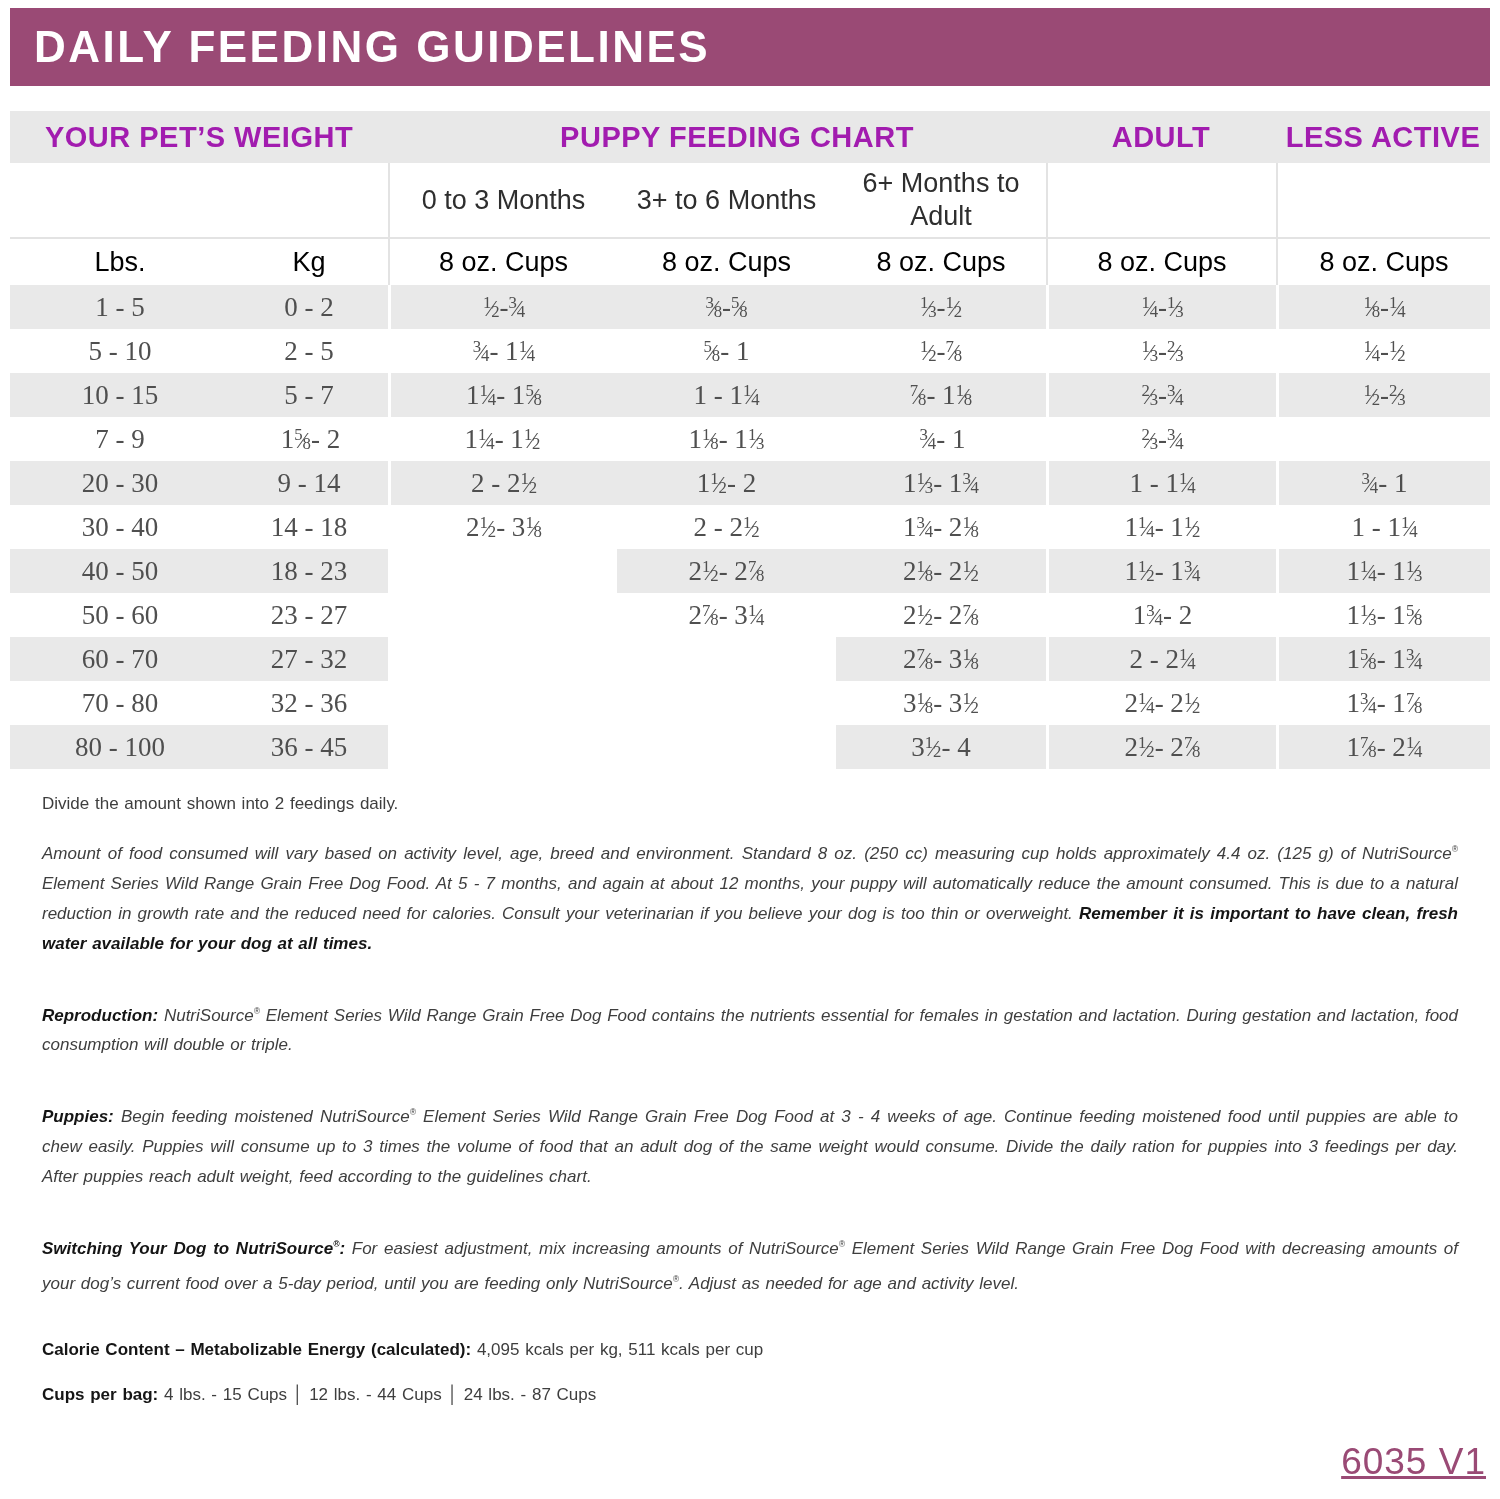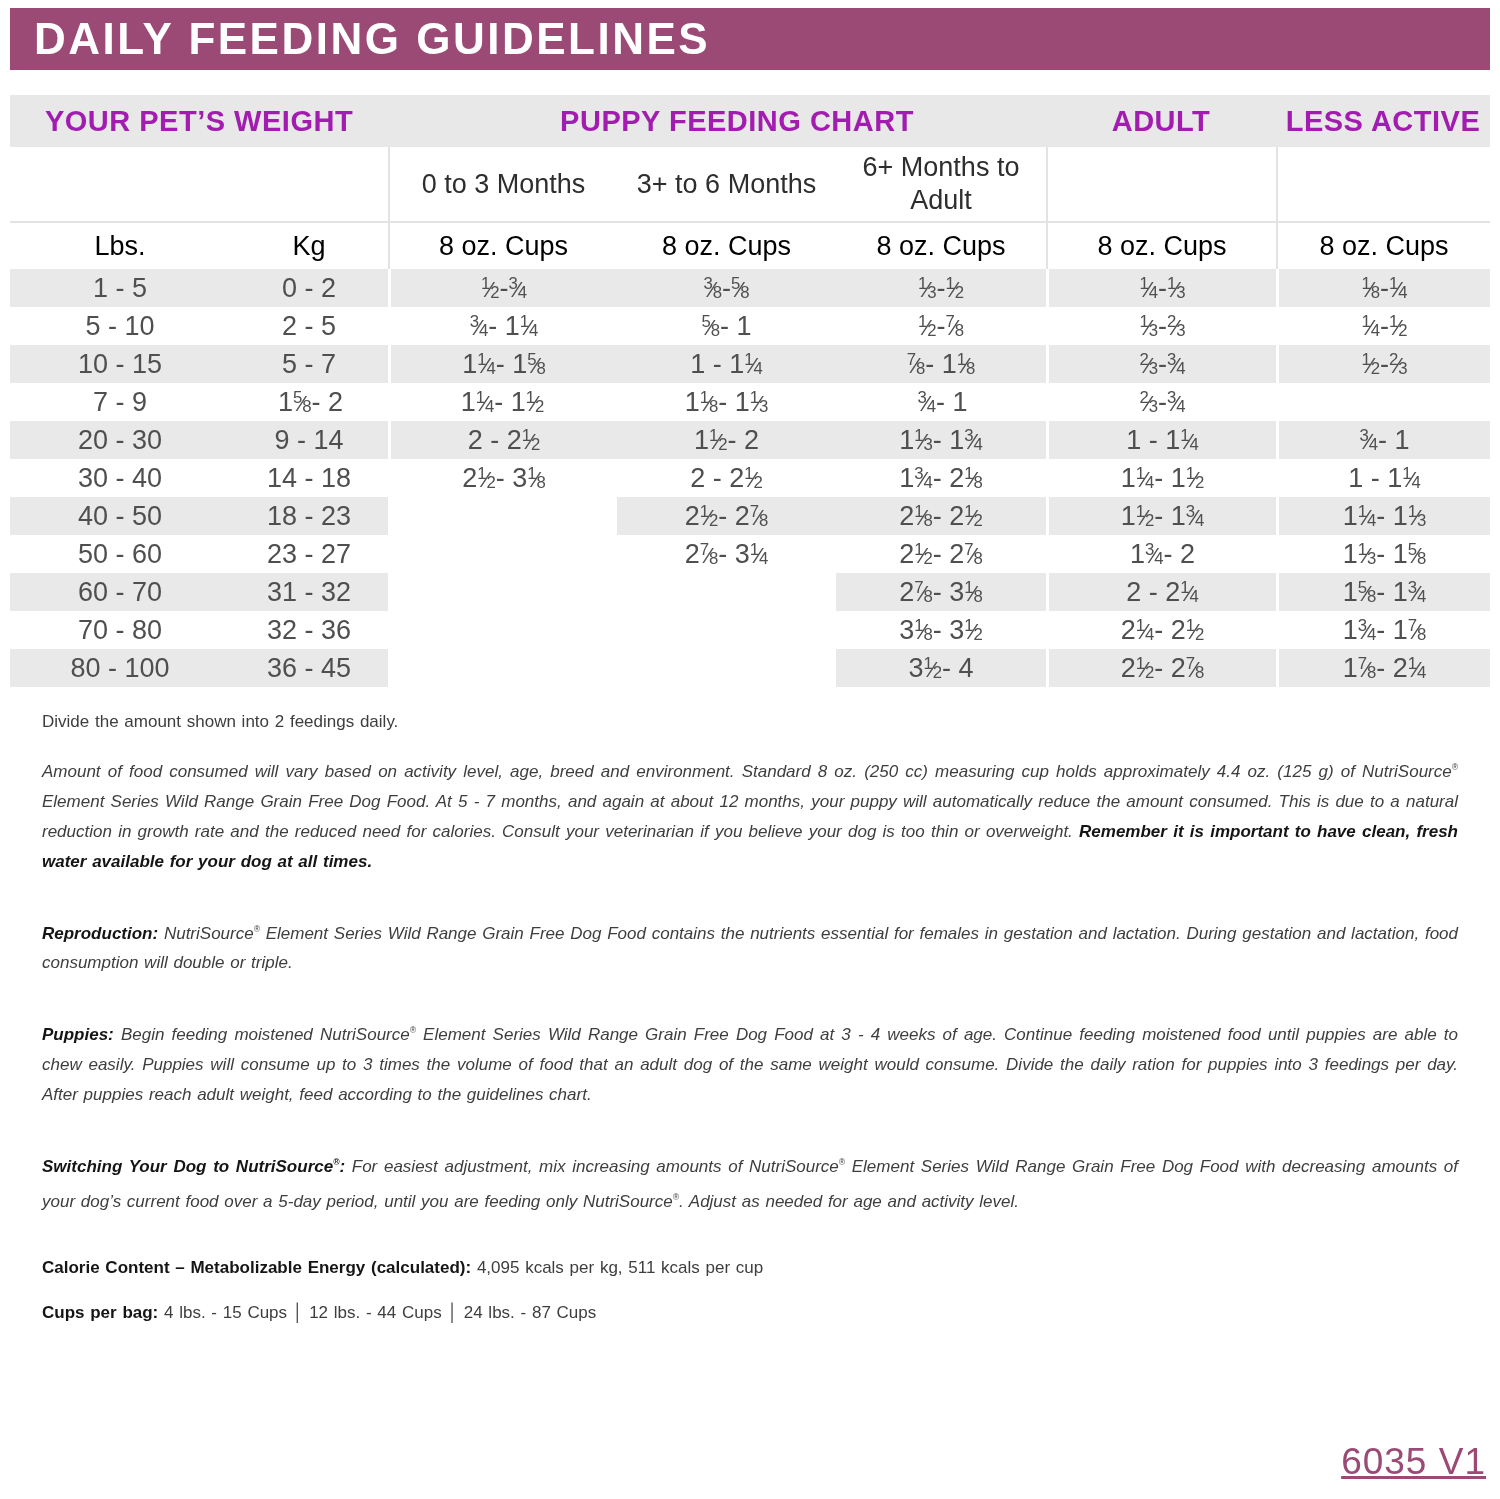--- a/index.html
+++ b/index.html
@@ -4,21 +4,21 @@
 <style>
   html,body{margin:0;padding:0;}
   body{
     width:1500px;height:1499px;position:relative;overflow:hidden;
     background:#ffffff;
     font-family:"Liberation Sans","DejaVu Sans",sans-serif;
     -webkit-font-smoothing:antialiased;
   }
   
   .titlebar{
-    margin:8px 10px 0 10px;height:62px;background:#9a4a75;
+    margin:8px 10px 0 10px;height:78px;background:#9a4a75;
     display:flex;align-items:center;
   }
   .titlebar .title{
     color:#ffffff;font-size:44px;font-weight:800;letter-spacing:2.5px;
     padding-left:24px;white-space:nowrap;
   }
   
   .tbl{margin:25px 10px 0 10px;}
   .grouprow{
     display:grid;grid-template-columns:378px 658px 230px 214px;
@@ -30,21 +30,21 @@
   }
   .grouprow .gcell.puppy{padding-left:40px;}
   .trow{display:grid;grid-template-columns:220px 158px 229px 219px 210px 230px 214px;}
   .agerow{height:74px;border-bottom:2px solid #e3e3e3;background:#fff;}
   .agerow .cell{font-size:27px;color:#2e2e2e;line-height:1.22;text-align:center;}
   .unitrow{height:46px;background:#fff;}
   .unitrow .cell{font-size:27px;color:#000000;}
   .cell{display:flex;align-items:center;justify-content:center;}
   .agerow .c2,.agerow .c5,.agerow .c6,
   .unitrow .c2,.unitrow .c5,.unitrow .c6{border-left:2px solid #e3e3e3;}
-  .drow{height:38px;}
+  .drow{height:44px;font-family:Liberation Serif, serif;}
   .drow .cell{font-size:27px;color:#4f4f4f;background:var(--bg);}
   .drow.shade{--bg:#e9e9e9;}
   .drow.plain{--bg:#ffffff;}
   .drow .c2,.drow .c5,.drow .c6{border-left:3px solid #ffffff;}
   .drow .cell.empty{background:#ffffff;}
   
   .fr{white-space:nowrap;}
   .fr sup{font-size:62%;vertical-align:0.5em;}
   .fr sub{font-size:62%;vertical-align:-0.08em;}
   .fr .sl{font-size:85%;margin:0 -2px;}
@@ -167,21 +167,21 @@
         <div class="cell c0">50 - 60</div>
         <div class="cell c1">23 - 27</div>
         <div class="cell c2 empty"></div>
         <div class="cell c3">2 <span class="fr"><sup>7</sup><span class="sl">⁄</span><sub>8</sub></span> - 3 <span class="fr"><sup>1</sup><span class="sl">⁄</span><sub>4</sub></span></div>
         <div class="cell c4">2 <span class="fr"><sup>1</sup><span class="sl">⁄</span><sub>2</sub></span> - 2 <span class="fr"><sup>7</sup><span class="sl">⁄</span><sub>8</sub></span></div>
         <div class="cell c5">1 <span class="fr"><sup>3</sup><span class="sl">⁄</span><sub>4</sub></span> - 2</div>
         <div class="cell c6">1 <span class="fr"><sup>1</sup><span class="sl">⁄</span><sub>3</sub></span> - 1 <span class="fr"><sup>5</sup><span class="sl">⁄</span><sub>8</sub></span></div>
       </div>
       <div class="trow drow shade">
         <div class="cell c0">60 - 70</div>
-        <div class="cell c1">31 - 32</div>
+        <div class="cell c1">27 - 32</div>
         <div class="cell c2 empty"></div>
         <div class="cell c3 empty"></div>
         <div class="cell c4">2 <span class="fr"><sup>7</sup><span class="sl">⁄</span><sub>8</sub></span> - 3 <span class="fr"><sup>1</sup><span class="sl">⁄</span><sub>8</sub></span></div>
         <div class="cell c5">2 - 2 <span class="fr"><sup>1</sup><span class="sl">⁄</span><sub>4</sub></span></div>
         <div class="cell c6">1 <span class="fr"><sup>5</sup><span class="sl">⁄</span><sub>8</sub></span> - 1 <span class="fr"><sup>3</sup><span class="sl">⁄</span><sub>4</sub></span></div>
       </div>
       <div class="trow drow plain">
         <div class="cell c0">70 - 80</div>
         <div class="cell c1">32 - 36</div>
         <div class="cell c2 empty"></div>

